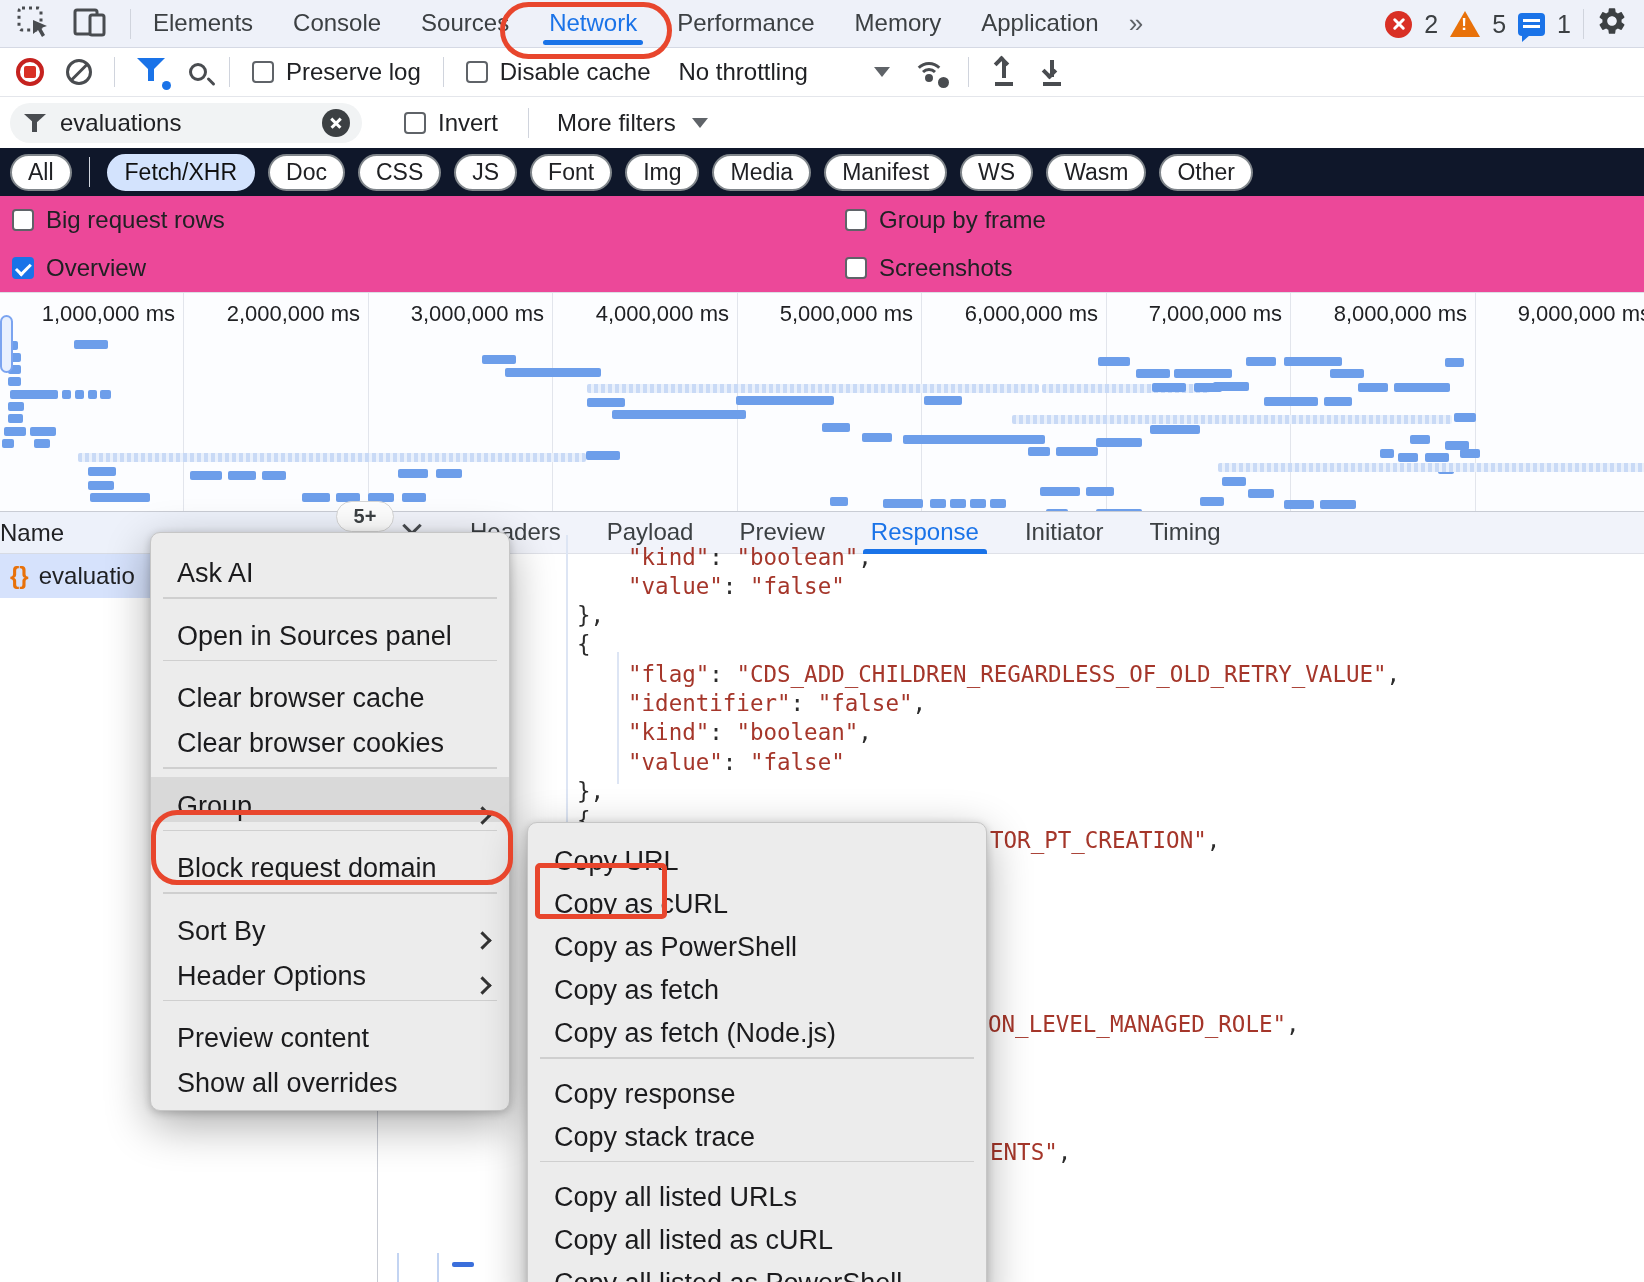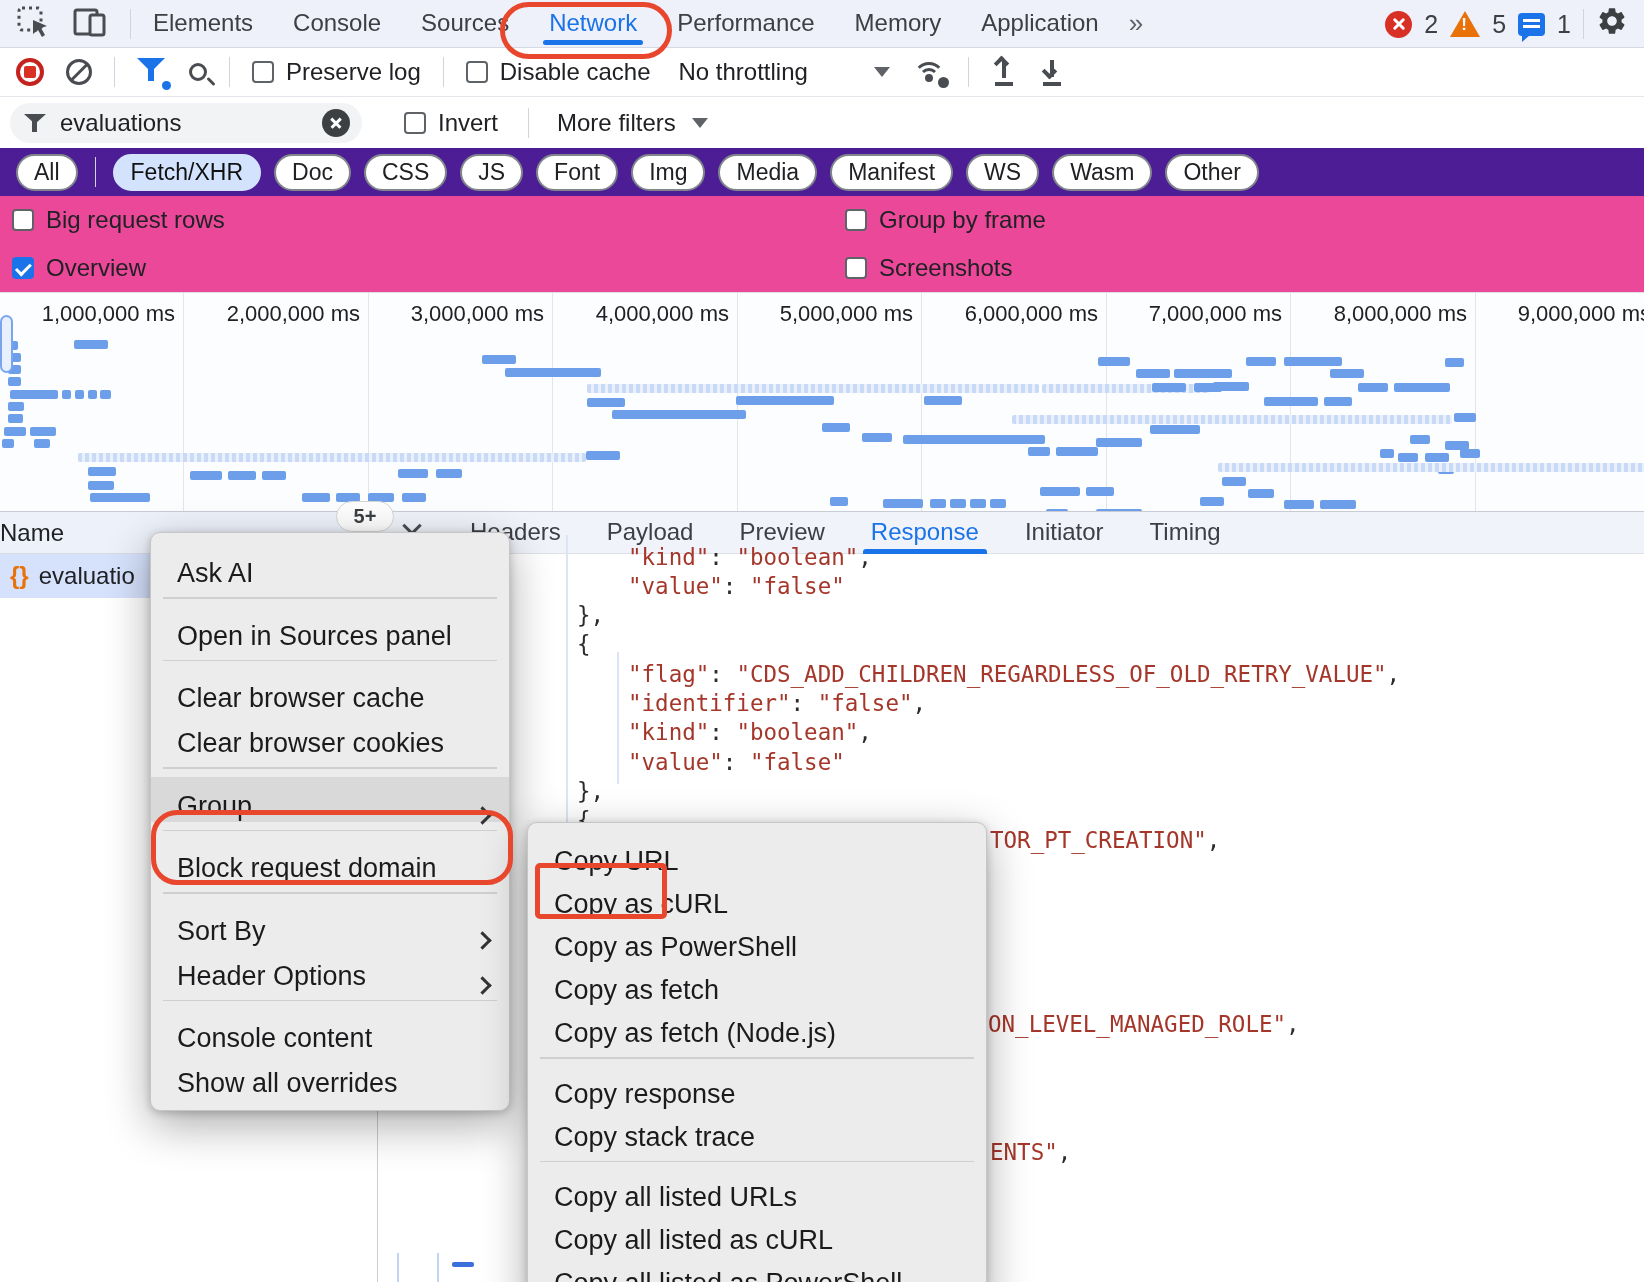--- a/index.html
+++ b/index.html
@@ -64,21 +64,21 @@
   .funnel-sm { position:relative; width:22px; height:22px; flex:0 0 auto; }
   .funnel-sm::before { content:""; position:absolute; top:2px; border-left:11px solid transparent; border-right:11px solid transparent; border-top:10px solid transparent; border-top-color:#494c50; }
   .funnel-sm::after { content:""; position:absolute; left:8px; top:8px; width:5px; height:12px; background:#494c50; }
   #filter-pill .txt { flex:1; color:#202124; }
   .clear-btn { width:28px; height:28px; border-radius:50%; background:#3c4043; position:relative; flex:0 0 auto; }
   .clear-btn::before,.clear-btn::after { content:""; position:absolute; left:50%; top:50%; width:13px; height:2.5px; background:#fff; }
   .clear-btn::before { transform:translate(-50%,-50%) rotate(45deg); }
   .clear-btn::after { transform:translate(-50%,-50%) rotate(-45deg); }
 
   
-  #chiprow { top:148px; height:48px; background:#4c1d95; padding-left:16px; gap:13px; }
+  #chiprow { top:148px; height:48px; background:#0f172a; padding-left:10px; gap:13px; }
   .chip { height:37px; border:2px solid #80868b; border-radius:19px; padding:0 16px; display:flex; align-items:center; font-size:23px; color:#202124; white-space:nowrap; background:#fff; }
   .chip.active { background:#d3e3fd; border-color:#d3e3fd; color:#111; }
   .chip-div { width:1px; height:30px; background:#d0d4dd; margin:0 4px; }
 
   
   .optrow { background:#ec4899; font-size:24px; }
   #optrow1 { top:196px; height:48px; }
   #optrow2 { top:244px; height:48px; }
   .opt-left { position:absolute; left:12px; }
   .opt-right { position:absolute; left:845px; }
@@ -457,21 +457,21 @@
     <div class="menu-item">
       <span>Sort By</span>
       <span class="menu-chevron"></span>
     </div>
     <div class="menu-item">
       <span>Header Options</span>
       <span class="menu-chevron"></span>
     </div>
     <div class="menu-sep"></div>
     <div class="menu-item">
-      <span>Console content</span>
+      <span>Preview content</span>
     </div>
     <div class="menu-item">
       <span>Show all overrides</span>
     </div>
   </div>
 <div class="menu" id="sub-menu">
     <div class="menu-item">
       <span>Copy URL</span>
     </div>
     <div class="menu-item">

